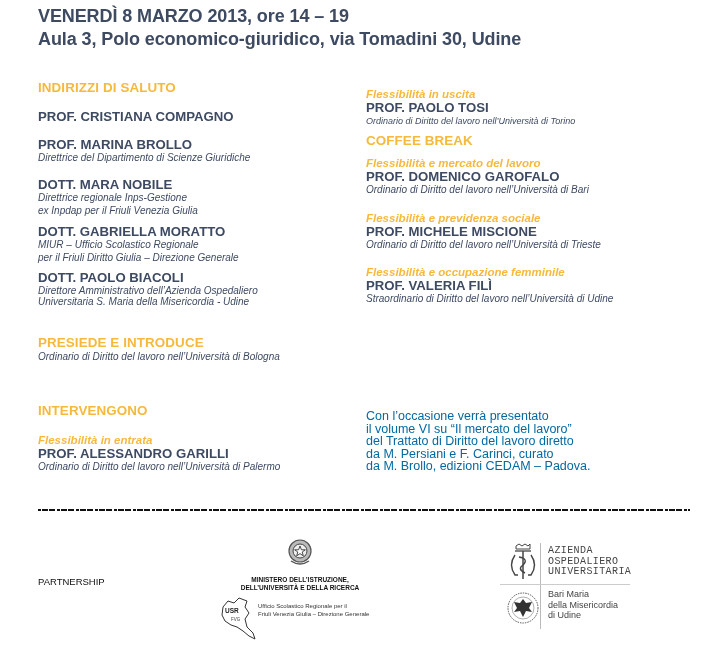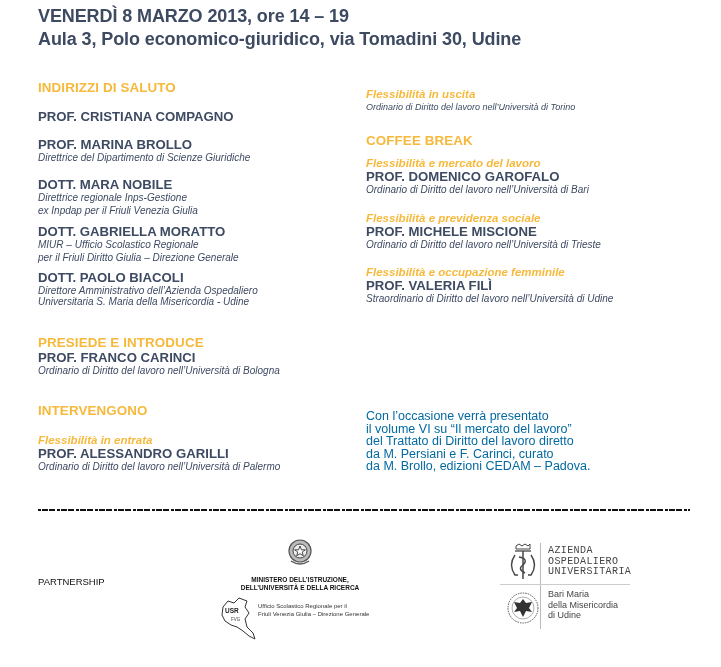--- a/index.html
+++ b/index.html
@@ -47,33 +47,33 @@
   <div class="role">per il Friuli Diritto Giulia – Direzione Generale</div>
 </div>
 <div class="block" style="left:38px; top:271px;">
   <div class="name">DOTT. PAOLO BIACOLI</div>
   <div class="role" style="line-height:11px;">Direttore Amministrativo dell’Azienda Ospedaliero</div>
   <div class="role" style="line-height:11px;">Universitaria S. Maria della Misericordia - Udine</div>
 </div>
 
 <div class="abs sec" style="left:38px; top:335px;">PRESIEDE E INTRODUCE</div>
 <div class="block" style="left:38px; top:351px;">
-  <div class="name">PROF. FRANCO CARINCI</div>
   <div class="role">Ordinario di Diritto del lavoro nell’Università di Bologna</div>
 </div>
 
 <div class="abs sec" style="left:38px; top:403px;">INTERVENGONO</div>
 <div class="block" style="left:38px; top:434px;">
   <div class="topic">Flessibilità in entrata</div>
   <div class="name">PROF. ALESSANDRO GARILLI</div>
   <div class="role">Ordinario di Diritto del lavoro nell’Università di Palermo</div>
 </div>
 
 <div class="block" style="left:366px; top:88px;">
   <div class="topic">Flessibilità in uscita</div>
+  <div class="name">PROF. PAOLO TOSI</div>
   <div class="role" style="font-size:9px;">Ordinario di Diritto del lavoro nell’Università di Torino</div>
 </div>
 
 <div class="abs sec" style="left:366px; top:133px;">COFFEE BREAK</div>
 
 <div class="block" style="left:366px; top:157px;">
   <div class="topic">Flessibilità e mercato del lavoro</div>
   <div class="name">PROF. DOMENICO GAROFALO</div>
   <div class="role">Ordinario di Diritto del lavoro nell’Università di Bari</div>
 </div>

